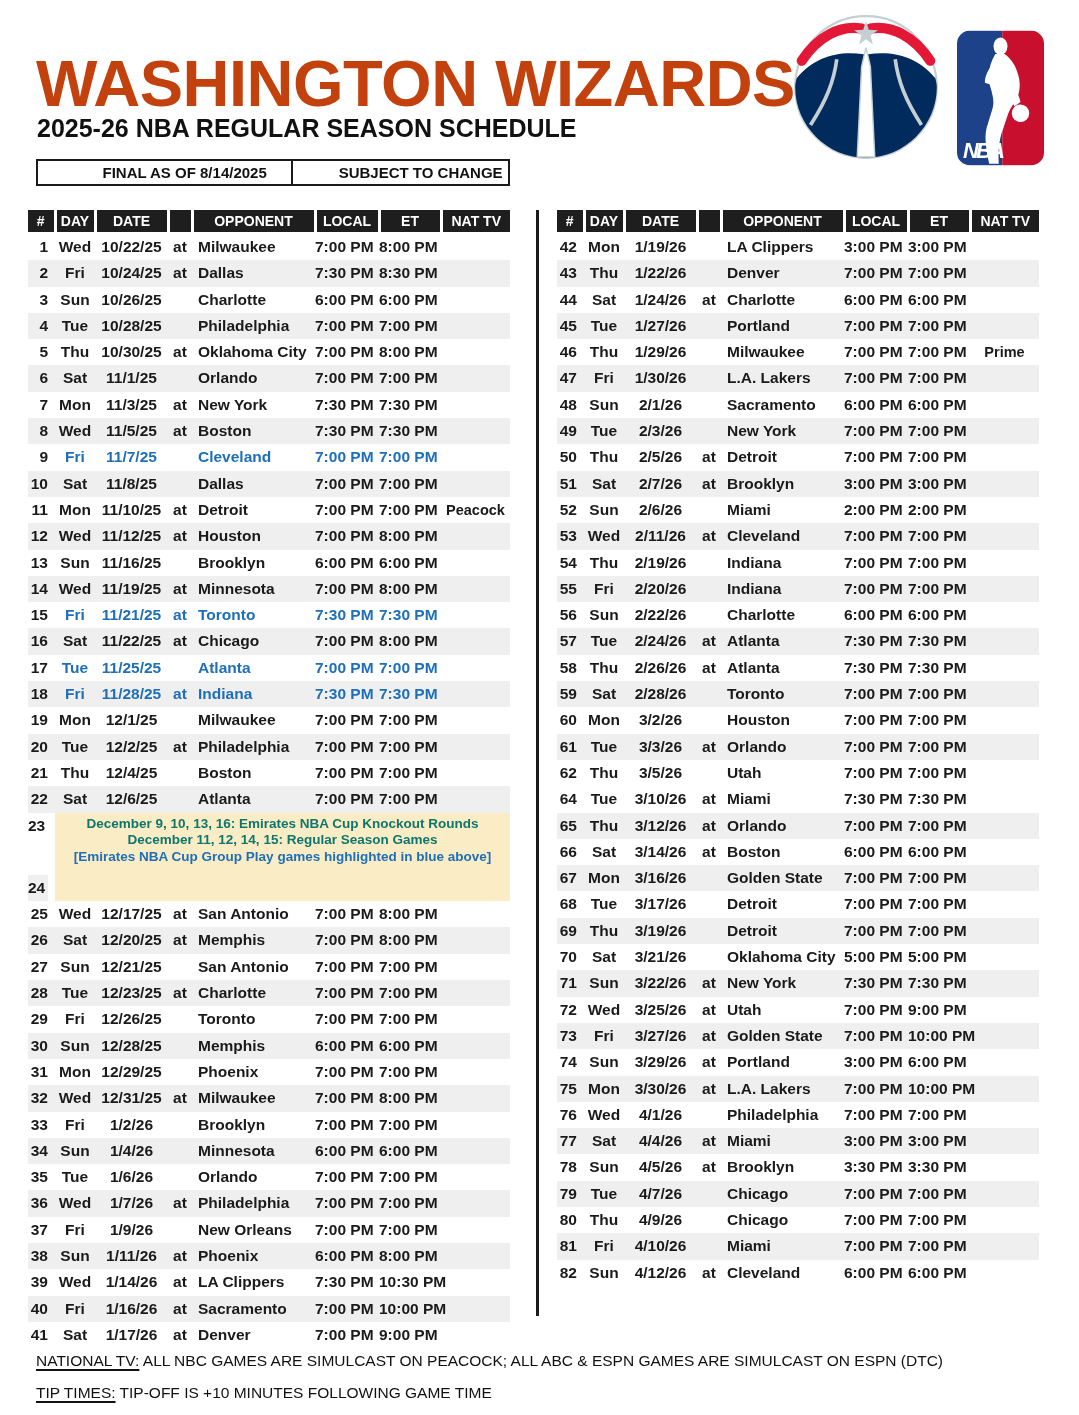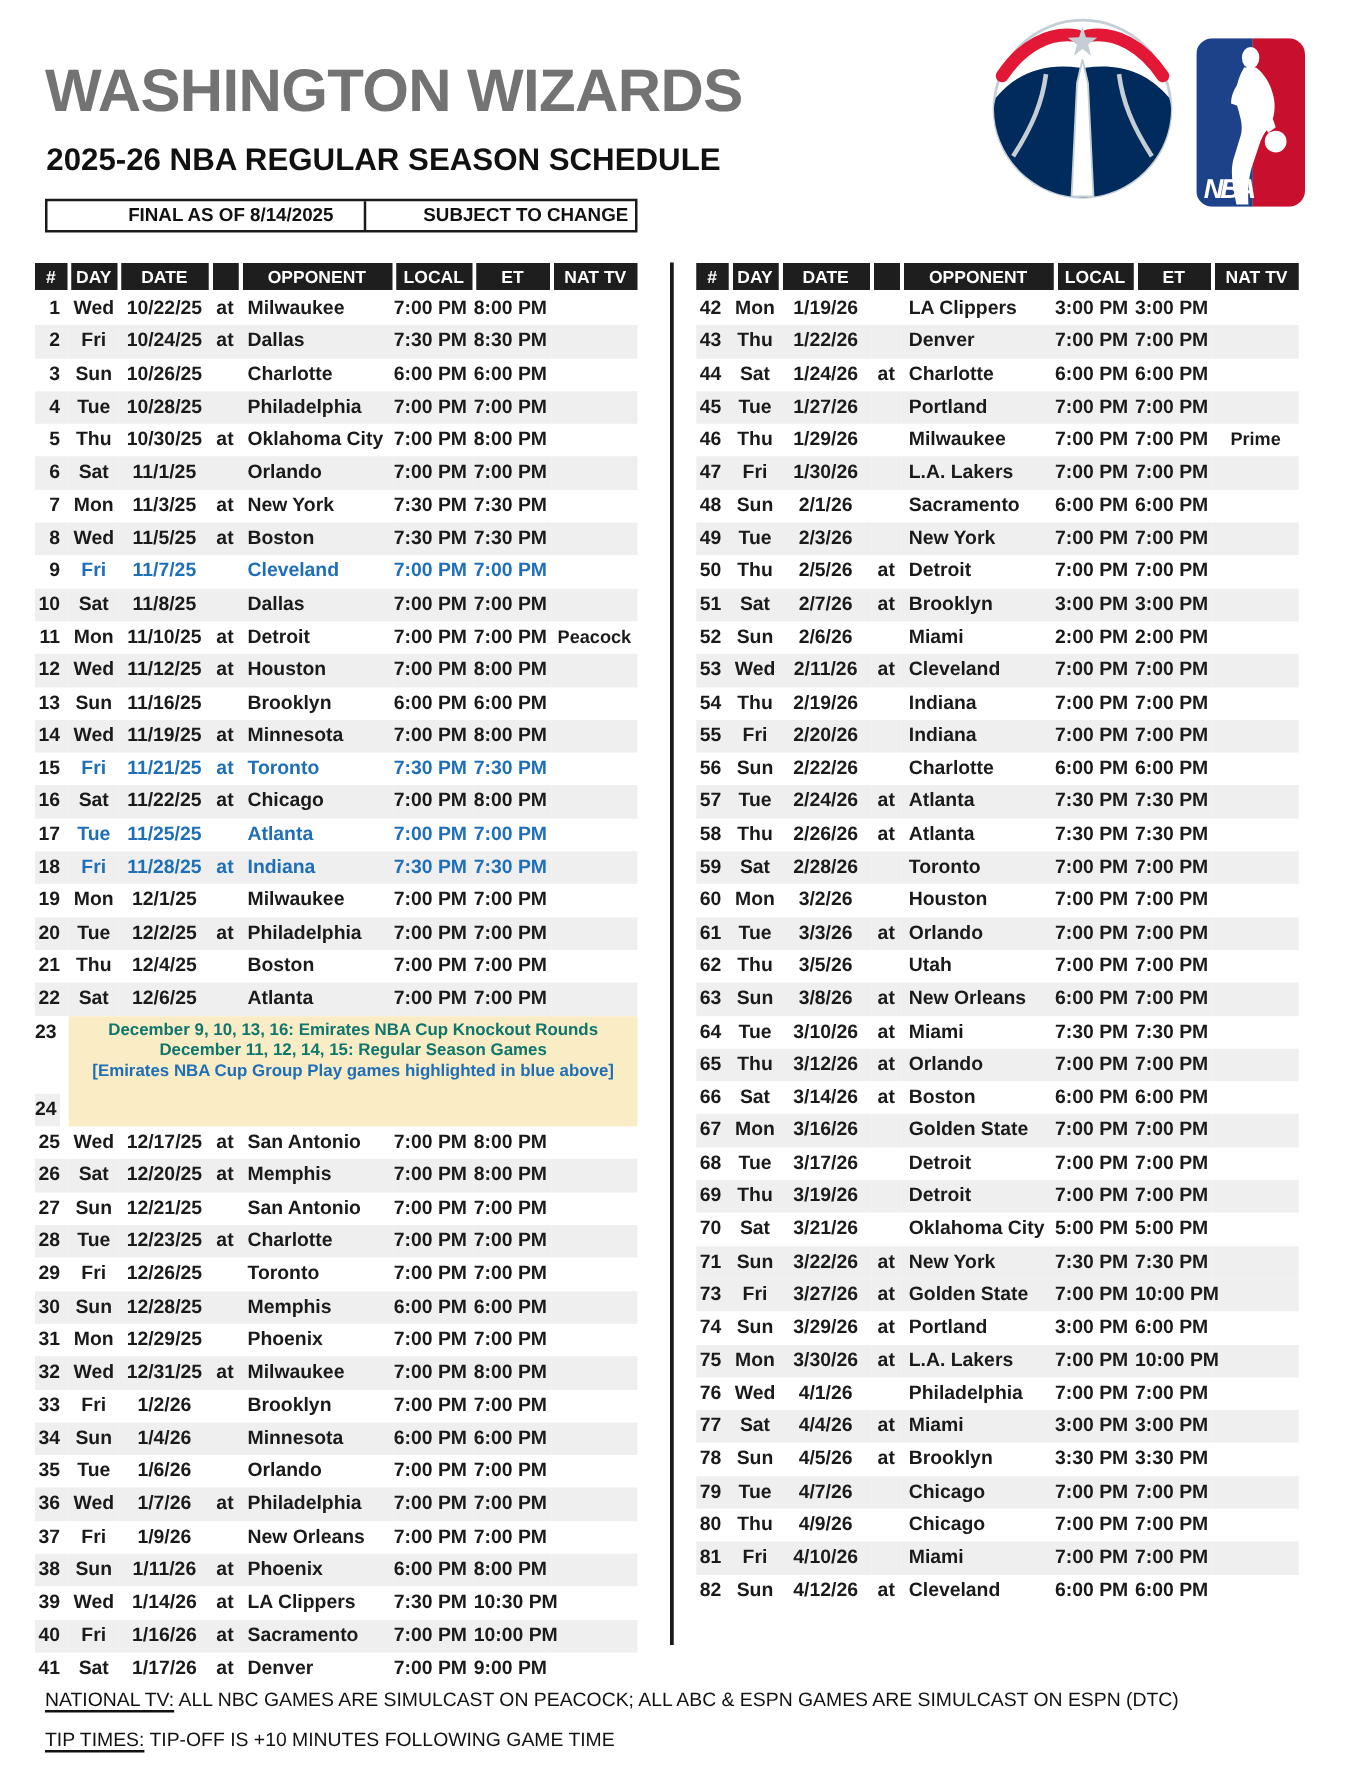--- a/index.html
+++ b/index.html
@@ -1,22 +1,22 @@
 <!DOCTYPE html>
 <html style="--header-bg: #1e1e1e; --row-alt: #efefef; --cup-blue: #1e6fb8; --note-bg: #faecc4; --wiz-navy: #002b5c; --wiz-red: #e31837; --wiz-silver: #c4ced4; --nba-blue: #1d428a; --nba-red: #c8102e;"><head>
 <meta charset="utf-8">
 <style>
   html,body { margin:0; padding:0; background:#ffffff; }
   .page {
     position:relative; width:1079px; height:1415px; background:#ffffff;
     font-family:"Liberation Sans", sans-serif; color:#1a1a1a; overflow:hidden;
   }
   .title {
-    position:absolute; left:36px; top:46px; font-size:48px; font-weight:bold;
-    letter-spacing:-0.5px; color:#737373; white-space:nowrap;
+    position:absolute; left:36px; top:46px; font-size:65px; font-weight:bold;
+    letter-spacing:-0.5px; color:#c2410c; white-space:nowrap;
   }
   .subtitle {
     position:absolute; left:37px; top:114px; font-size:25px; font-weight:bold;
     color:#111111; white-space:nowrap;
   }
   .statusbox {
     position:absolute; left:36px; top:159px; width:474px; height:27px;
     border:2.5px solid #1a1a1a; display:flex; box-sizing:border-box;
   }
   .statusbox .cell {
@@ -776,30 +776,20 @@
           <tr>
             <td class="c-num">62</td>
             <td class="c-day">Thu</td>
             <td class="c-date">3/5/26</td>
             <td class="c-at"></td>
             <td class="c-opp">Utah</td>
             <td class="c-local">7:00 PM</td>
             <td class="c-et">7:00 PM</td>
             <td class="c-tv"></td>
           </tr>
-          <tr class="alt">
-            <td class="c-num">63</td>
-            <td class="c-day">Sun</td>
-            <td class="c-date">3/8/26</td>
-            <td class="c-at">at</td>
-            <td class="c-opp">New Orleans</td>
-            <td class="c-local">6:00 PM</td>
-            <td class="c-et">7:00 PM</td>
-            <td class="c-tv"></td>
-          </tr>
           <tr>
             <td class="c-num">64</td>
             <td class="c-day">Tue</td>
             <td class="c-date">3/10/26</td>
             <td class="c-at">at</td>
             <td class="c-opp">Miami</td>
             <td class="c-local">7:30 PM</td>
             <td class="c-et">7:30 PM</td>
             <td class="c-tv"></td>
           </tr>
@@ -864,20 +854,30 @@
             <td class="c-tv"></td>
           </tr>
           <tr class="alt">
             <td class="c-num">71</td>
             <td class="c-day">Sun</td>
             <td class="c-date">3/22/26</td>
             <td class="c-at">at</td>
             <td class="c-opp">New York</td>
             <td class="c-local">7:30 PM</td>
             <td class="c-et">7:30 PM</td>
+            <td class="c-tv"></td>
+          </tr>
+          <tr>
+            <td class="c-num">72</td>
+            <td class="c-day">Wed</td>
+            <td class="c-date">3/25/26</td>
+            <td class="c-at">at</td>
+            <td class="c-opp">Utah</td>
+            <td class="c-local">7:00 PM</td>
+            <td class="c-et">9:00 PM</td>
             <td class="c-tv"></td>
           </tr>
           <tr class="alt">
             <td class="c-num">73</td>
             <td class="c-day">Fri</td>
             <td class="c-date">3/27/26</td>
             <td class="c-at">at</td>
             <td class="c-opp">Golden State</td>
             <td class="c-local">7:00 PM</td>
             <td class="c-et">10:00 PM</td>

